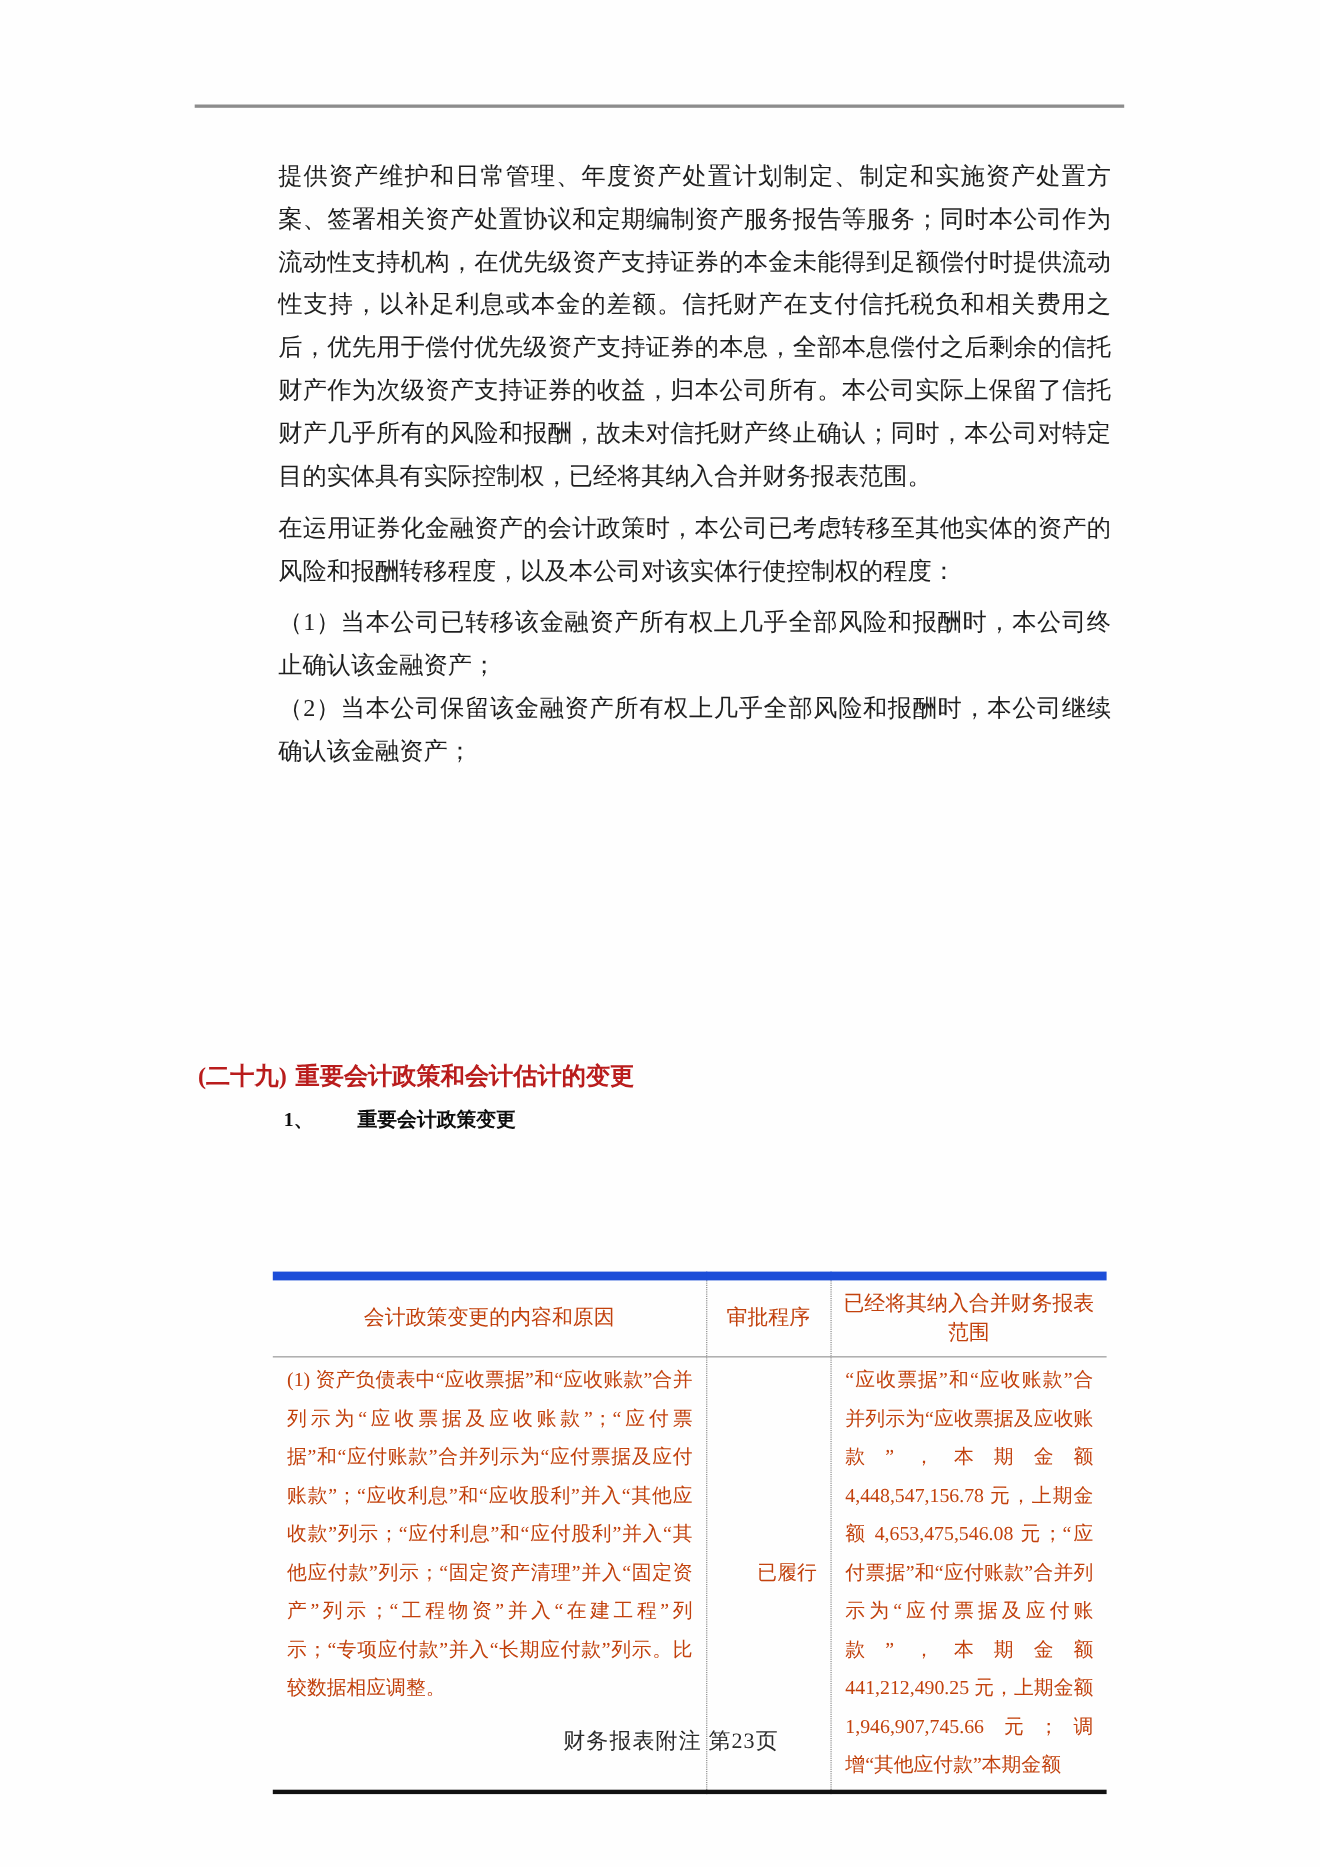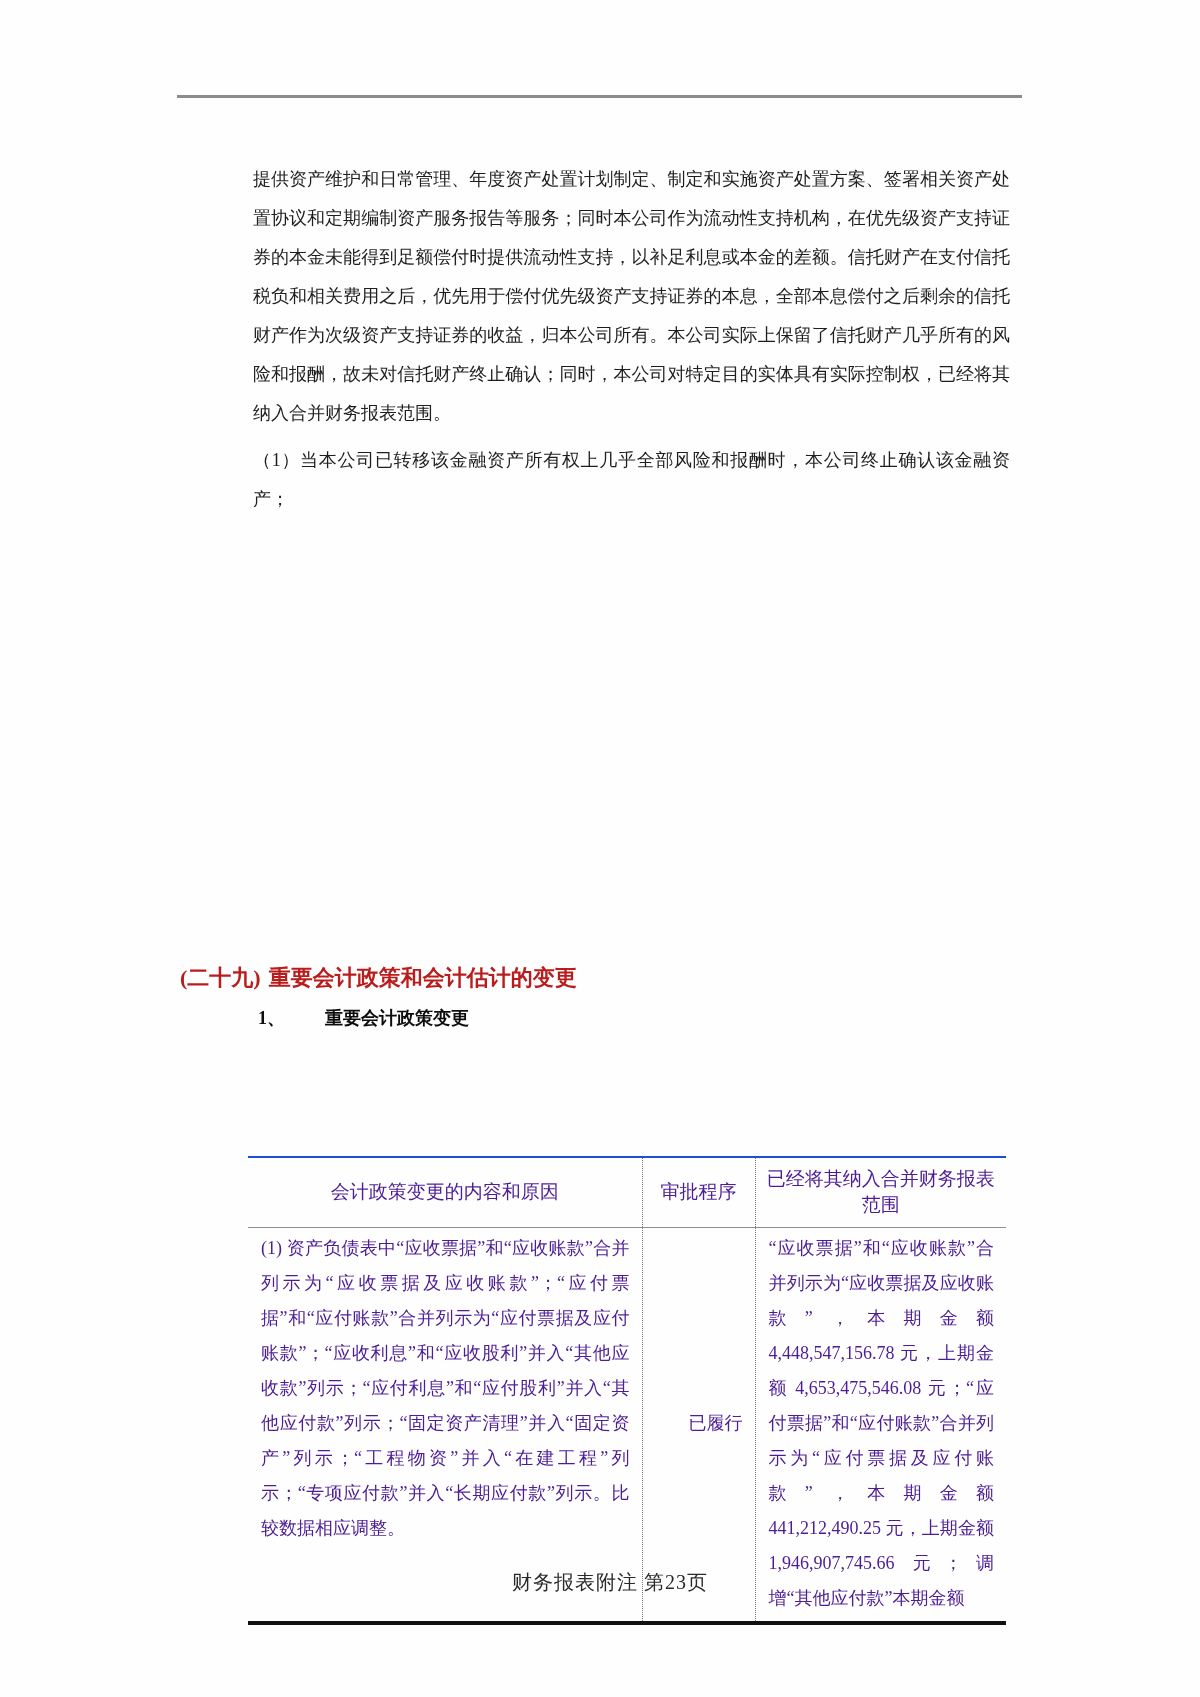--- a/index.html
+++ b/index.html
@@ -20,23 +20,23 @@
     position: absolute;
     left: 177px;
     top: 95px;
     width: 845px;
     height: 3px;
     background: #8c8c8c;
   }
   .main-text {
     position: absolute;
     left: 253px;
-    top: 160px;
+    top: 140px;
     width: 757px;
-    font-size: 18px;
+    font-size: 22px;
     line-height: 39px;
     text-align: justify;
     text-justify: inter-ideograph;
   }
   .main-text p {
     margin: 0 0 8px 0;
   }
   .main-text p.list-item {
     margin: 0;
   }
@@ -75,24 +75,24 @@
     text-align: justify;
     text-justify: inter-ideograph;
   }
   table.policy-table {
     position: absolute;
     left: 248px;
     top: 1156px;
     width: 758px;
     border-collapse: collapse;
     table-layout: fixed;
-    border-top: 2px solid #1d4ed8;
+    border-top: 8px solid #1d4ed8;
     border-bottom: 4px solid #111111;
     font-size: 18px;
-    color: #4c1d95;
+    color: #c2410c;
   }
   .policy-table col.c1 { width: 394px; }
   .policy-table col.c2 { width: 113px; }
   .policy-table col.c3 { width: 251px; }
   .policy-table th {
     font-weight: normal;
     font-size: 19px;
     text-align: center;
     padding: 8px 4px 9px 4px;
     border-bottom: 1px solid #8f8f8f;
@@ -132,21 +132,23 @@
 </style>
 </head>
 <body>
 
 <div class="page">
 
   <div class="top-rule"></div>
 
   <div class="main-text">
     <p>提供资产维护和日常管理、年度资产处置计划制定、制定和实施资产处置方案、签署相关资产处置协议和定期编制资产服务报告等服务；同时本公司作为流动性支持机构，在优先级资产支持证券的本金未能得到足额偿付时提供流动性支持，以补足利息或本金的差额。信托财产在支付信托税负和相关费用之后，优先用于偿付优先级资产支持证券的本息，全部本息偿付之后剩余的信托财产作为次级资产支持证券的收益，归本公司所有。本公司实际上保留了信托财产几乎所有的风险和报酬，故未对信托财产终止确认；同时，本公司对特定目的实体具有实际控制权，已经将其纳入合并财务报表范围。</p>
+    <p>在运用证券化金融资产的会计政策时，本公司已考虑转移至其他实体的资产的风险和报酬转移程度，以及本公司对该实体行使控制权的程度：</p>
     <p class="list-item">（1）当本公司已转移该金融资产所有权上几乎全部风险和报酬时，本公司终止确认该金融资产；</p>
+    <p class="list-item">（2）当本公司保留该金融资产所有权上几乎全部风险和报酬时，本公司继续确认该金融资产；</p>
   </div>
 
   <h2 class="section-heading"><span class="sec-num">(二十九)</span><span>重要会计政策和会计估计的变更</span></h2>
 
   <h3 class="subsection-heading"><span class="sub-num">1、</span><span>重要会计政策变更</span></h3>
 
 
   <table class="policy-table">
     <colgroup>
       <col class="c1">

